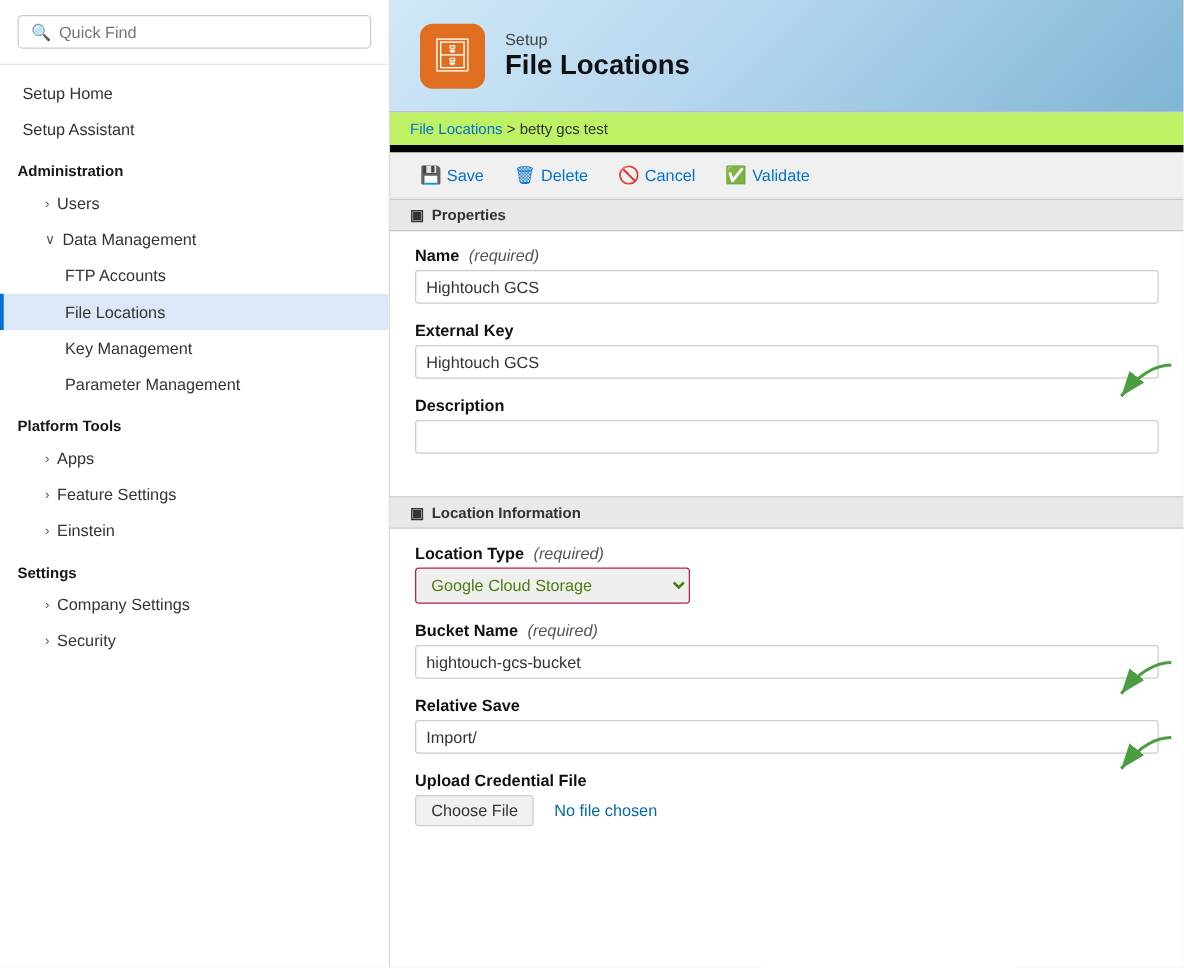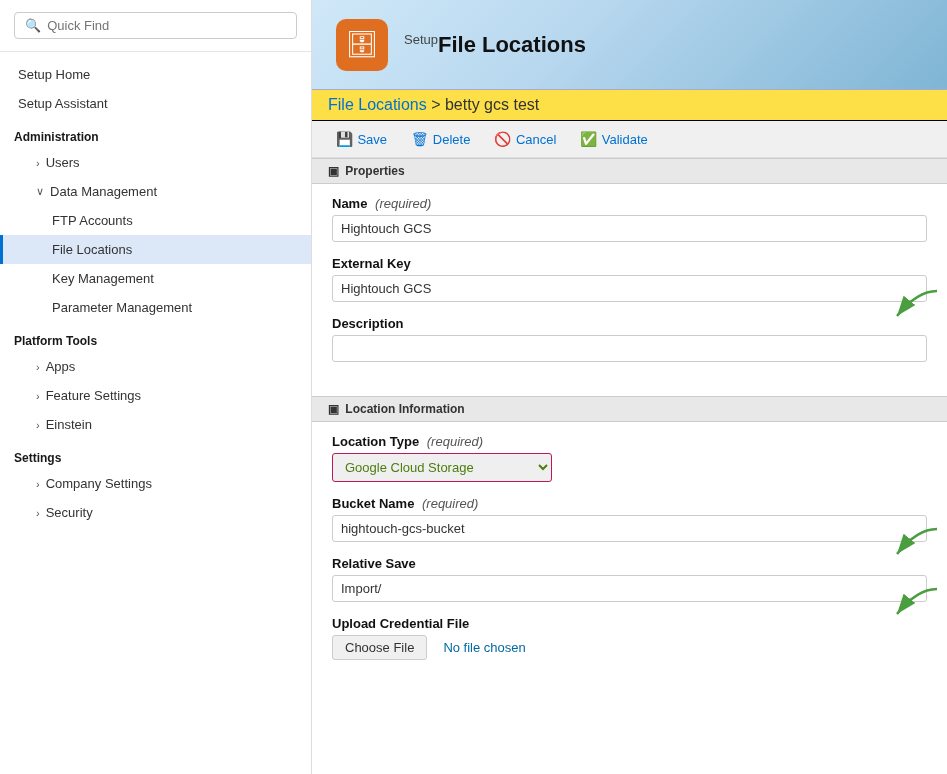--- a/index.html
+++ b/index.html
@@ -90,31 +90,31 @@
       width: 52px;
       height: 52px;
       background: #e06e20;
       border-radius: 10px;
       display: flex;
       align-items: center;
       justify-content: center;
       color: #fff;
       font-size: 26px;
     }
-    .header-text { display: flex; }
+    .header-text { display: flex; flex-direction: column; }
     .header-subtitle { font-size: 13px; color: #444; }
     .header-title { font-size: 22px; font-weight: 700; color: #111; }
 
     
     .breadcrumb-bar {
-      background: #fde047;
+      background: #bef264;
       padding: 6px 16px;
-      font-size: 16px;
+      font-size: 12px;
       color: #0070d2;
-      border-bottom: 1px solid #000000;
+      border-bottom: 6px solid #000000;
     }
     .breadcrumb-bar span { color: #333; }
 
     .toolbar {
       background: #f0f0f0;
       border-bottom: 1px solid #ddd;
       padding: 6px 14px;
       display: flex;
       align-items: center;
       gap: 4px;

